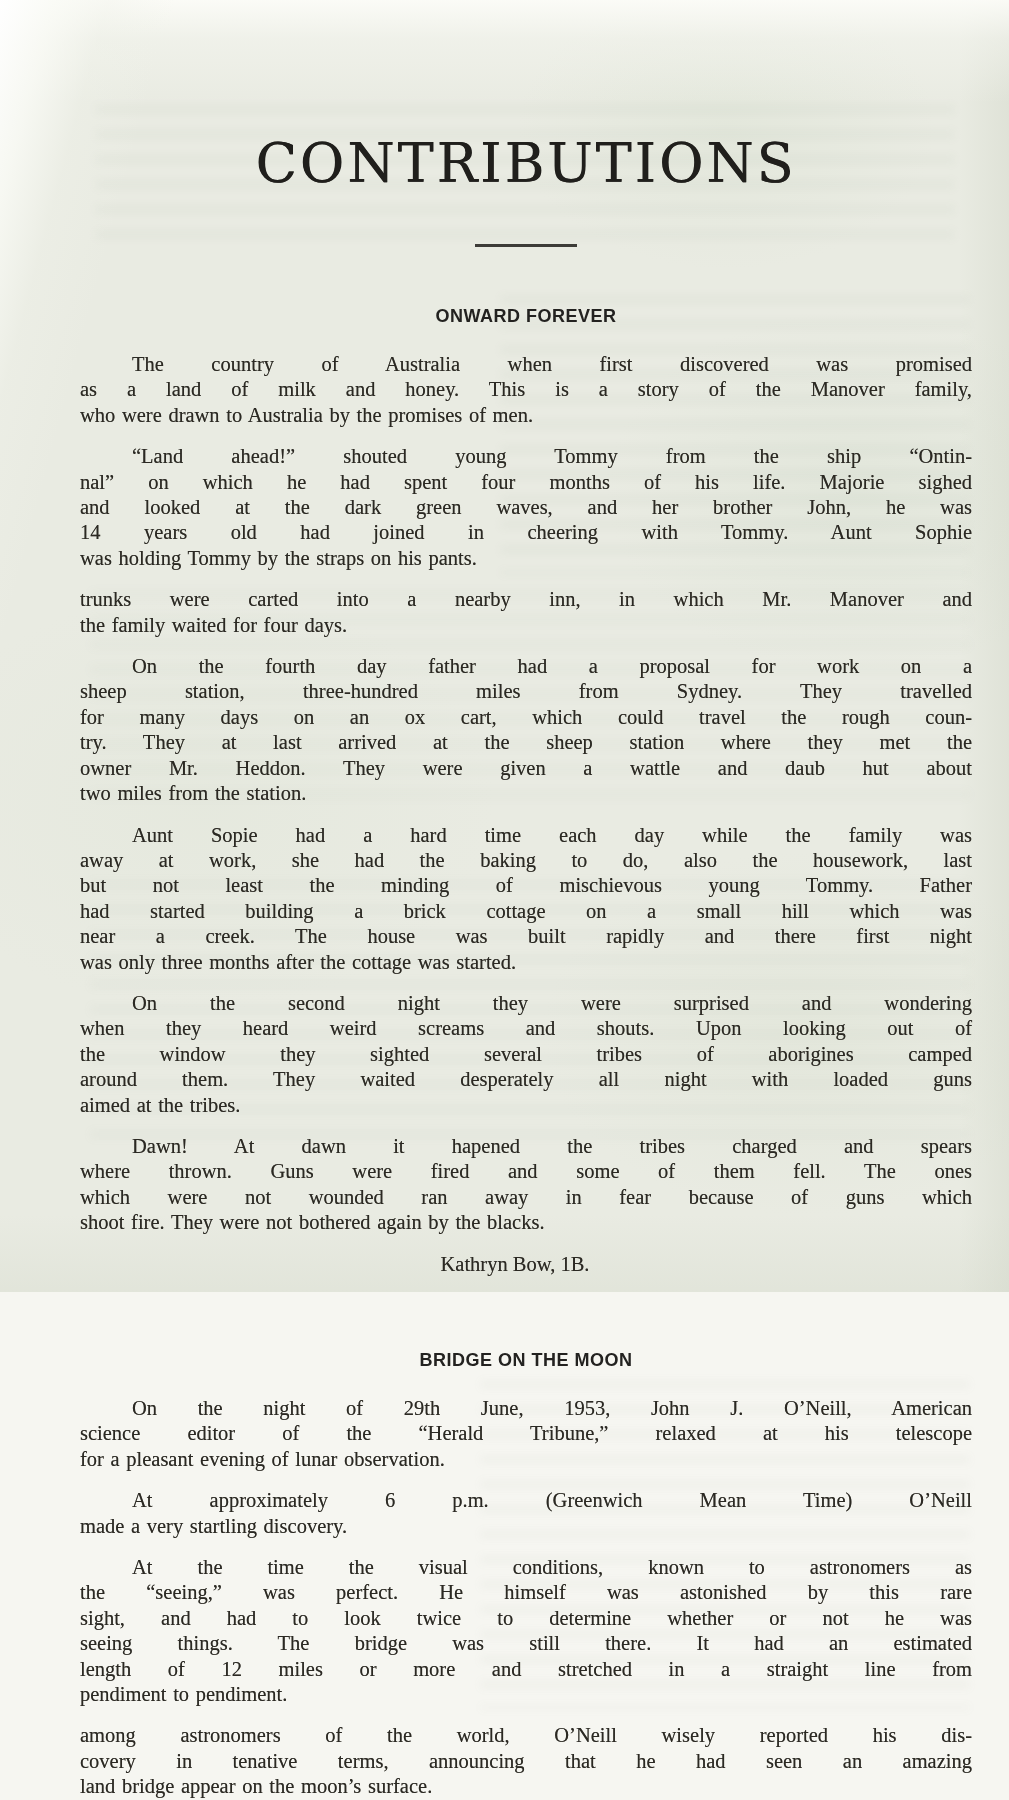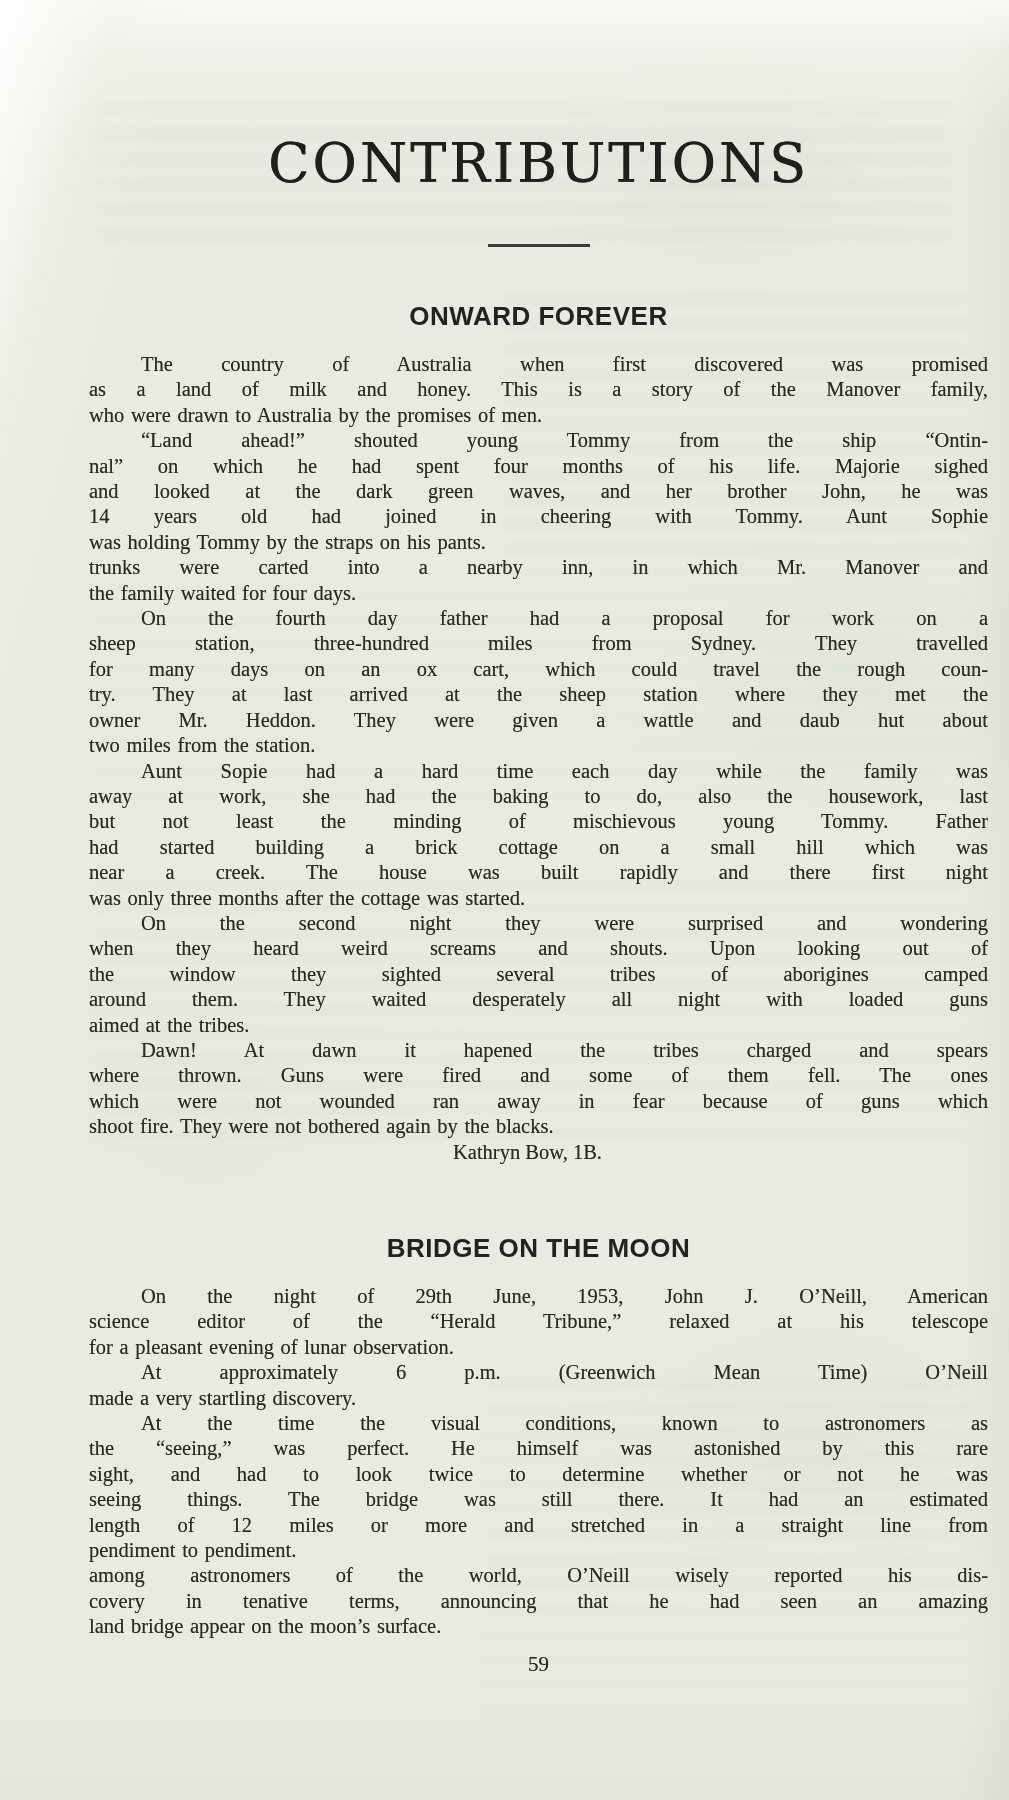--- a/index.html
+++ b/index.html
@@ -1,22 +1,22 @@
 <!DOCTYPE html>
 <html><head>
 <meta charset="utf-8">
 <style>
   html,body{margin:0;padding:0;background:#f6f6f1;}
   body{width:1009px;height:1800px;overflow:hidden;font-family:"Liberation Serif",serif;}
 
   .page{
     position:relative;
-    width:1009px;height:1800px;
+    width:1009px;height:1292px;
     box-sizing:border-box;
-    padding:136px 21px 0 89px;
+    padding:136px 21px 0 64px;
     color:#2b2923;
     background-color:#e9ebe2;
     background-image:
       linear-gradient(105deg, rgba(255,255,255,0.95) 0%, rgba(250,251,246,0.8) 4%, rgba(240,242,234,0.35) 8%, rgba(240,242,234,0) 13%),
       linear-gradient(180deg, rgba(253,253,249,0.9) 0%, rgba(246,247,241,0.5) 3%, rgba(246,247,241,0) 8%),
       linear-gradient(to left, rgba(208,213,199,0.40) 0%, rgba(208,213,199,0) 5%),
       linear-gradient(to top,  rgba(212,217,203,0.35) 0%, rgba(212,217,203,0) 6%),
       radial-gradient(ellipse 300px 200px at 72% 10%, rgba(222,228,214,0.55), rgba(222,228,214,0) 70%),
       radial-gradient(ellipse 360px 260px at 85% 38%, rgba(219,226,212,0.5), rgba(219,226,212,0) 70%),
       radial-gradient(ellipse 420px 300px at 20% 62%, rgba(225,230,217,0.45), rgba(225,230,217,0) 70%),
@@ -56,29 +56,29 @@
   .rule{
     width:102px;height:0;
     border-top:3px solid #3d3c38;
     margin:52px auto 0 auto;
   }
 
   h2.story-heading{
     margin:54px 0 21px 0;
     font-family:"Liberation Sans",sans-serif;
     font-weight:bold;
-    font-size:26px;
+    font-size:18px;
     line-height:30px;
     letter-spacing:0.5px;
     text-align:center;
     color:#232220;
   }
   .story + .story h2.story-heading{margin-top:68px;}
 
-  .para{margin:0;}
+  .para{margin:16px;}
   .line{
     font-size:20.5px;
     line-height:25.4px;
     text-align:justify;
     text-align-last:justify;
     word-spacing:1.5px;
     text-shadow:0 0 0.5px rgba(43,41,35,0.55);
   }
   .line.first{text-indent:52px;}
   .line.last{text-align-last:left;}

